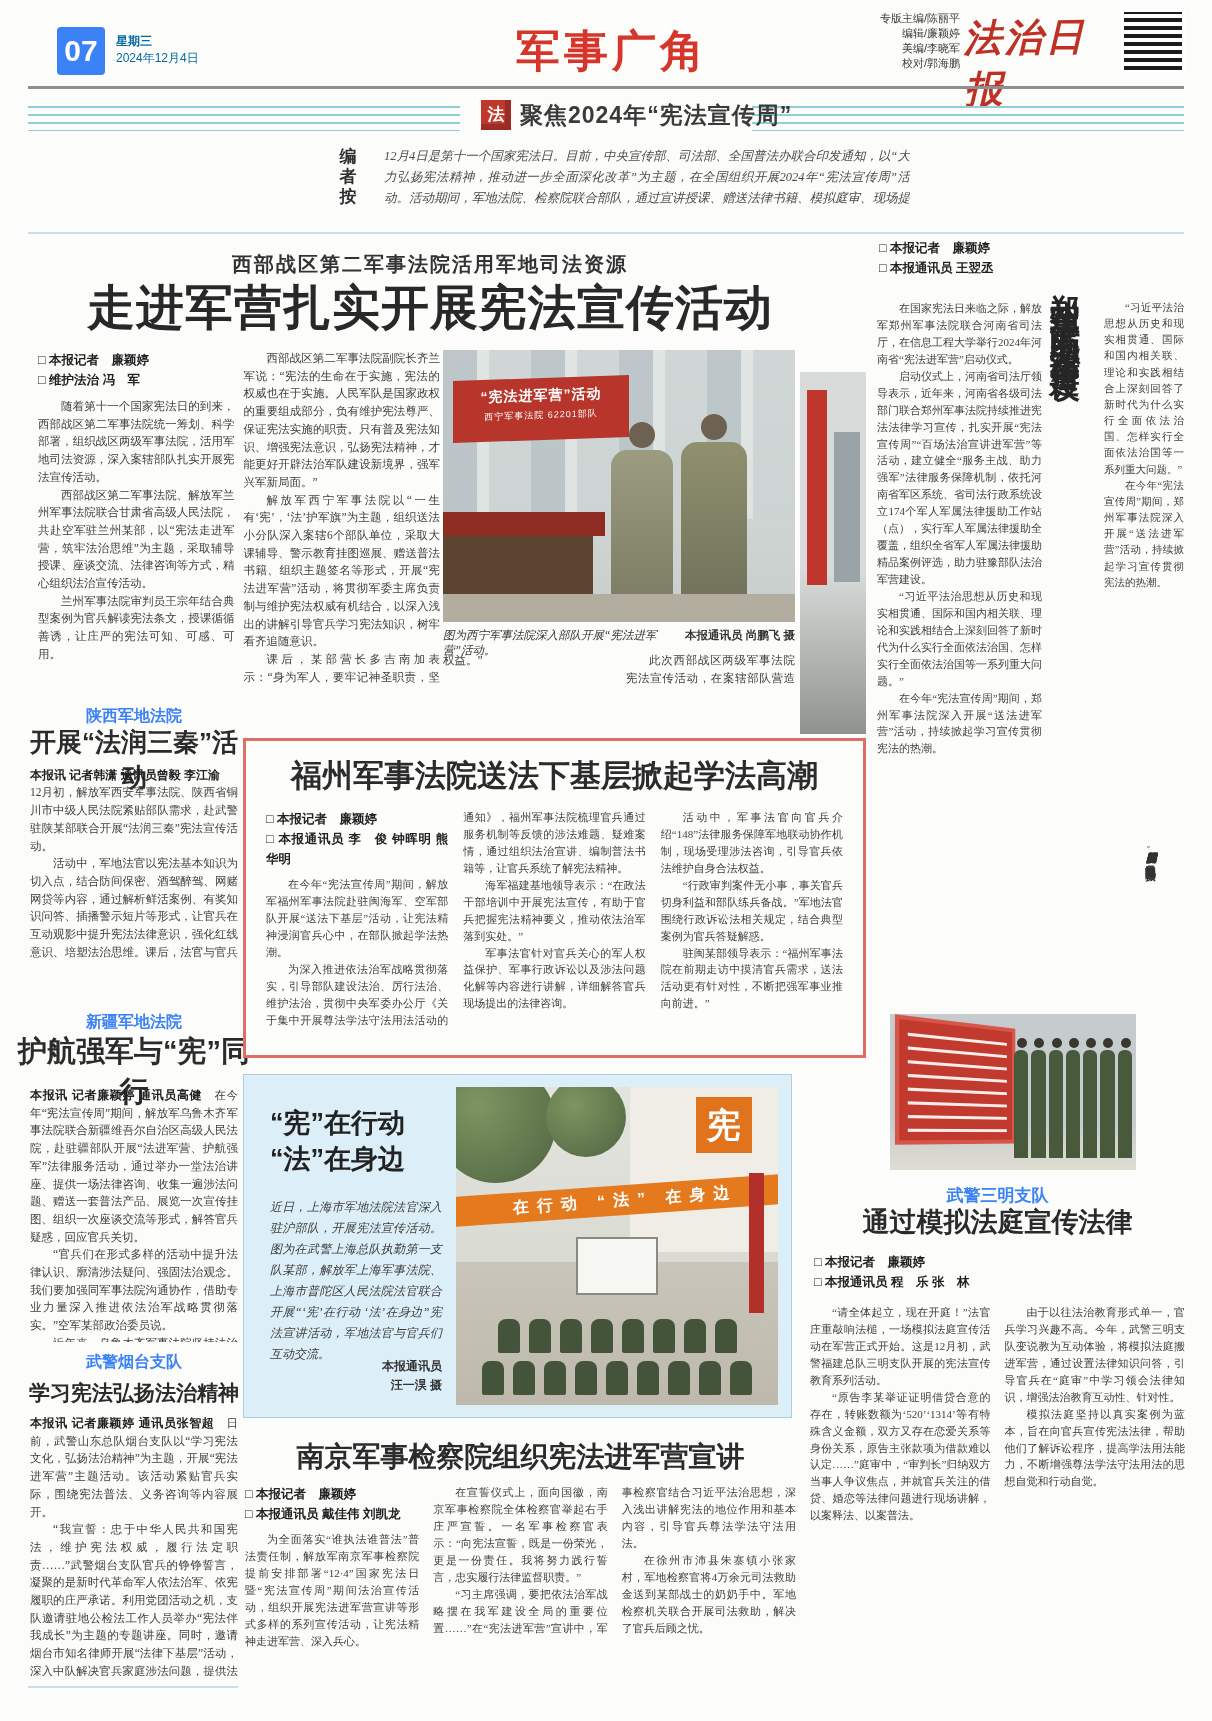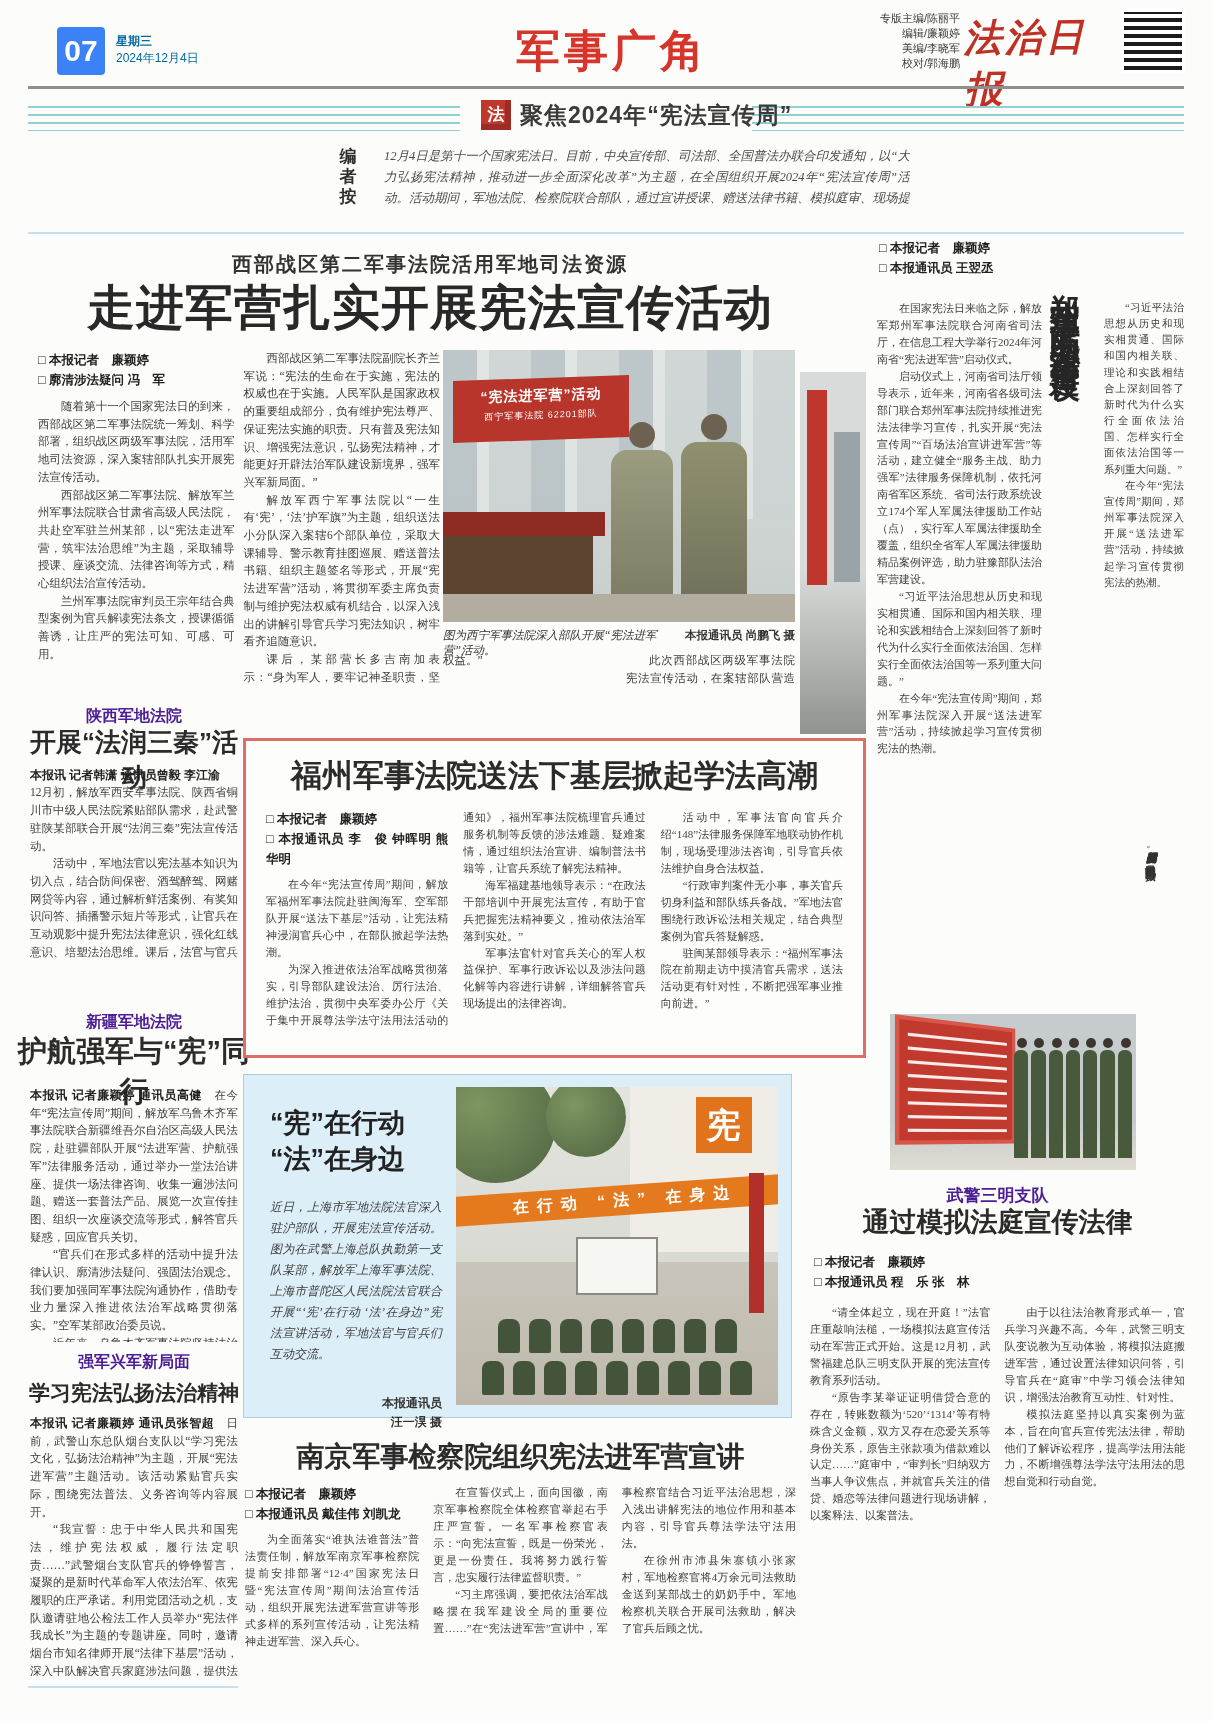--- a/index.html
+++ b/index.html
@@ -30,21 +30,21 @@
   
   .enlabel{left:338px;top:147px;width:20px;font-size:17px;font-weight:bold;color:#2f2f2f;line-height:20px;text-align:center;}
   .entext{left:384px;top:146px;width:526px;height:66px;font-size:12.5px;line-height:21px;
           font-style:italic;text-align:justify;color:#4a4a4a;overflow:hidden;}
   .bluerule{height:2px;background:#c3e0ee;}
   
   .kicker{left:60px;top:251px;width:740px;text-align:center;font-size:20px;font-weight:bold;
           color:#333;letter-spacing:2px;}
   .mainhead{left:60px;top:276px;width:740px;text-align:center;font-size:48px;font-weight:900;
             color:#282828;letter-spacing:1px;}
-  .seckick{text-align:center;font-size:16px;font-weight:bold;color:#4c1d95;}
+  .seckick{text-align:center;font-size:16px;font-weight:bold;color:#3b82f6;}
   .sechead{text-align:center;font-weight:900;color:#2b2b2b;}
   
   .bodytext{font-size:11.5px;line-height:1.54;text-align:justify;color:#3e3e3e;overflow:hidden;}
   .bodytext p{margin:0;text-indent:2em;}
   .bodytext p.noindent{text-indent:0;}
   .cols2{column-count:2;column-gap:9px;}
   .cols3{column-count:3;column-gap:15px;}
   .byline{font-family:"Liberation Sans",sans-serif;font-size:12.5px;font-weight:bold;color:#222;
           text-indent:0 !important;line-height:20px;}
   .bylinesmall{font-size:12px;font-weight:bold;color:#222;}
@@ -87,21 +87,21 @@
             text-align:center;line-height:30px;}
   .fp-red{position:absolute;right:14px;top:86px;width:15px;height:140px;background:#b3302a;}
   .fp-board{position:absolute;left:120px;top:150px;width:78px;height:54px;background:#f6f6f2;border:2px solid #8a8a82;}
   .fp-rowwrap{position:absolute;left:0;bottom:10px;width:100%;}
   .fp-row{display:flex;gap:9px;justify-content:center;margin-top:8px;}
   .fp-row span{width:22px;height:34px;background:#44543a;border-radius:8px 8px 2px 2px;}
   
   .bluebox{background:#dceef7;border:1px solid #a9cede;}
   .fp-title{font-size:27px;font-weight:900;color:#222;line-height:36px;}
   .fp-cap{font-size:12px;line-height:21px;font-style:italic;text-align:justify;color:#3c3c3c;}
-  .fp-cred{font-size:12px;font-weight:bold;text-align:right;color:#333;line-height:19px;margin-top:37px;}
+  .fp-cred{font-size:12px;font-weight:bold;text-align:right;color:#333;line-height:19px;}
   
   .redbox{border:3px solid #dd6f66;background:#fdfdfb;}
   
   .vert{writing-mode:vertical-rl;}
   .zvhead{font-family:"Liberation Sans",sans-serif;font-size:30px;font-weight:900;color:#262626;
           letter-spacing:6px;}
   .vcap{font-size:10.5px;line-height:17px;color:#333;font-style:italic;}
 </style>
 </head>
 <body>
@@ -131,21 +131,21 @@
 
   <div class="abs enlabel sans">编者按</div>
   <div class="abs entext">12月4日是第十一个国家宪法日。目前，中央宣传部、司法部、全国普法办联合印发通知，以“大力弘扬宪法精神，推动进一步全面深化改革”为主题，在全国组织开展2024年“宪法宣传周”活动。活动期间，军地法院、检察院联合部队，通过宣讲授课、赠送法律书籍、模拟庭审、现场提供法律咨询等多种形式开展送法进军营活动，形成上下联动、共同参与、整体推进的宪法宣传教育格局，不断推动宪法宣传教育取得实效，助力部队法治军营建设。</div>
   <div class="abs bluerule" style="left:28px;top:232px;width:1156px;"></div>
 
   <div class="abs kicker sans">西部战区第二军事法院活用军地司法资源</div>
   <div class="abs mainhead sans">走进军营扎实开展宪法宣传活动</div>
 
   <div class="abs bodytext cols2" style="left:38px;top:350px;width:402px;height:340px;">
     <p class="byline">□ 本报记者　廉颖婷</p>
-    <p class="byline" style="margin-bottom:8px;">□ 廓清涉法疑问 冯　军</p>
+    <p class="byline" style="margin-bottom:8px;">□ 维护法治 冯　军</p>
     <p>随着第十一个国家宪法日的到来，西部战区第二军事法院统一筹划、科学部署，组织战区两级军事法院，活用军地司法资源，深入案辖部队扎实开展宪法宣传活动。</p>
     <p>西部战区第二军事法院、解放军兰州军事法院联合甘肃省高级人民法院，共赴空军驻兰州某部，以“宪法走进军营，筑牢法治思维”为主题，采取辅导授课、座谈交流、法律咨询等方式，精心组织法治宣传活动。</p>
     <p>兰州军事法院审判员王宗年结合典型案例为官兵解读宪法条文，授课循循善诱，让庄严的宪法可知、可感、可用。</p>
     <p>西部战区第二军事法院副院长齐兰军说：“宪法的生命在于实施，宪法的权威也在于实施。人民军队是国家政权的重要组成部分，负有维护宪法尊严、保证宪法实施的职责。只有普及宪法知识、增强宪法意识，弘扬宪法精神，才能更好开辟法治军队建设新境界，强军兴军新局面。”</p>
     <p>解放军西宁军事法院以“一生有‘宪’，‘法’护军旗”为主题，组织送法小分队深入案辖6个部队单位，采取大课辅导、警示教育挂图巡展、赠送普法书籍、组织主题签名等形式，开展“宪法进军营”活动，将贯彻军委主席负责制与维护宪法权威有机结合，以深入浅出的讲解引导官兵学习宪法知识，树牢看齐追随意识。</p>
     <p>课后，某部营长多吉南加表示：“身为军人，要牢记神圣职责，坚决贯彻落实依法治军要求，把和平积弊清除出演训场，在训练考核标准化、规范化、精细化中不断提升打赢能力，把练强打赢本领作为对宪法精神的最好实践。”</p>
 
   </div>
 
   <div class="abs photo mp" style="left:443px;top:350px;width:352px;height:272px;">
@@ -183,21 +183,21 @@
   </div>
 
   <div class="abs seckick sans" style="left:30px;top:1012px;width:208px;">新疆军地法院</div>
   <div class="abs sechead sans" style="left:16px;top:1032px;width:236px;font-size:29px;">护航强军与“宪”同行</div>
   <div class="abs bodytext" style="left:30px;top:1086px;width:208px;height:256px;">
     <p class="noindent"><b class="bylinesmall sans">本报讯  记者廉颖婷  通讯员高健</b>　<span>在今年“宪法宣传周”期间，解放军乌鲁木齐军事法院联合新疆维吾尔自治区高级人民法院，赴驻疆部队开展“法进军营、护航强军”法律服务活动，通过举办一堂法治讲座、提供一场法律咨询、收集一遍涉法问题、赠送一套普法产品、展览一次宣传挂图、组织一次座谈交流等形式，解答官兵疑惑，回应官兵关切。</span></p>
     <p>“官兵们在形式多样的活动中提升法律认识、廓清涉法疑问、强固法治观念。我们要加强同军事法院沟通协作，借助专业力量深入推进依法治军战略贯彻落实。”空军某部政治委员说。</p>
     <p>近年来，乌鲁木齐军事法院坚持法治服务“干的事”无缝对接部队官兵“盼的事”，从解难帮困上破题，从赋能增效上用力，从盘活资源上聚合，变单一式法律服务为多样化法治服务，探索形成“问题牵动、创新驱动、军地联动”工作模式，着力培塑官兵法治理念和法治素养。</p>
   </div>
 
-  <div class="abs seckick sans" style="left:30px;top:1352px;width:208px;">强军兴军新局面</div>
+  <div class="abs seckick sans" style="left:30px;top:1352px;width:208px;">武警烟台支队</div>
   <div class="abs sechead sans" style="left:14px;top:1372px;width:240px;font-size:21px;margin-top:7px;">学习宪法弘扬法治精神</div>
   <div class="abs bodytext" style="left:30px;top:1414px;width:208px;height:262px;">
     <p class="noindent"><b class="bylinesmall sans">本报讯  记者廉颖婷  通讯员张智超</b>　<span>日前，武警山东总队烟台支队以“学习宪法文化，弘扬法治精神”为主题，开展“宪法进军营”主题活动。该活动紧贴官兵实际，围绕宪法普法、义务咨询等内容展开。</span></p>
     <p>“我宣誓：忠于中华人民共和国宪法，维护宪法权威，履行法定职责……”武警烟台支队官兵的铮铮誓言，凝聚的是新时代革命军人依法治军、依宪履职的庄严承诺。利用党团活动之机，支队邀请驻地公检法工作人员举办“宪法伴我成长”为主题的专题讲座。同时，邀请烟台市知名律师开展“法律下基层”活动，深入中队解决官兵家庭涉法问题，提供法律援助。</p>
 
   </div>
   <div class="abs bluerule" style="left:28px;top:1686px;width:210px;"></div>
 
   <div class="abs redbox" style="left:243px;top:738px;width:617px;height:314px;">
     <div class="sechead sans" style="margin-top:14px;font-size:31px;">福州军事法院送法下基层掀起学法高潮</div>

